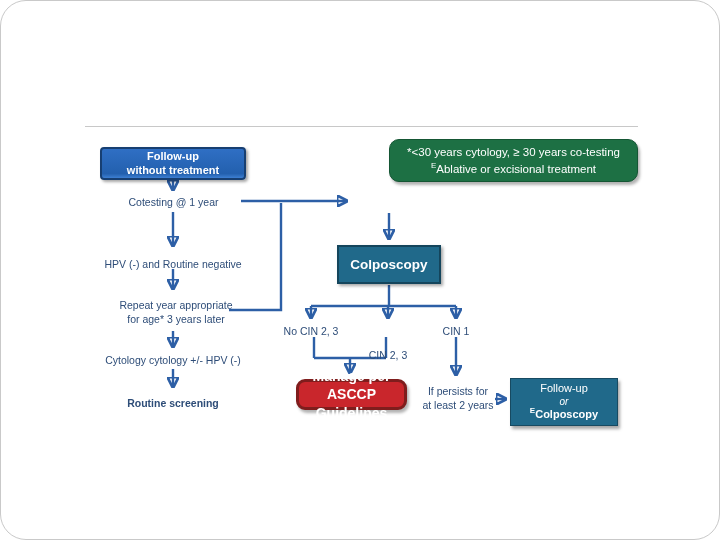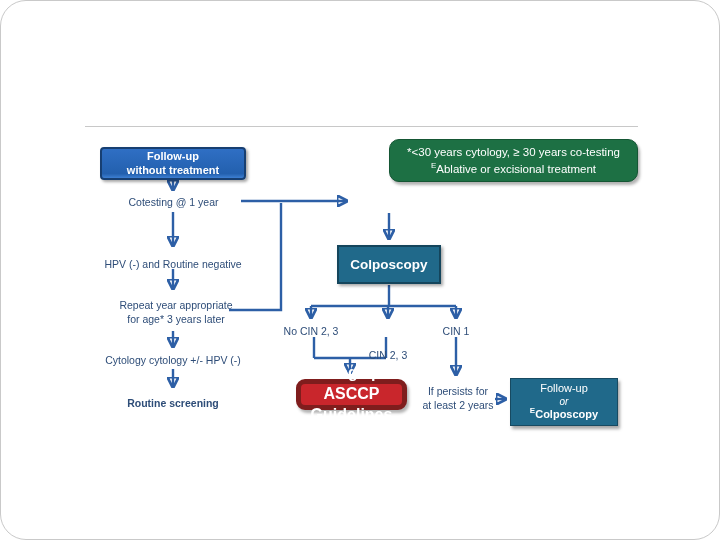--- a/index.html
+++ b/index.html
@@ -63,24 +63,24 @@
   .box-colposcopy {
     left: 336px; top: 244px; width: 104px; height: 39px;
     background: var(--teal-box, #20698a);
     border: 2px solid #14455c;
     box-shadow: 2px 2px 3px rgba(0,0,0,0.35);
     font-size: 13.5px; font-weight: 600;
   }
   .box-manage {
     left: 295px; top: 378px; width: 111px; height: 31px;
     background: var(--red-box, #c9262c);
-    border: 5px solid #7f1d1d;
+    border: 3px solid #7f1d1d;
     border-radius: 9px;
     box-shadow: 2px 3px 3px rgba(0,0,0,0.3);
-    font-size: 16px; font-weight: bold; line-height: 1.3;
+    font-size: 14px; font-weight: bold; line-height: 1.3;
   }
   .box-treatment {
     left: 509px; top: 377px; width: 108px; height: 48px;
     background: var(--teal-box, #20698a);
     border: 1px solid #174a61;
     box-shadow: 2px 3px 3px rgba(0,0,0,0.35);
     font-size: 11px; line-height: 1.25;
   }
   .box-treatment .or { font-style: italic; font-size: 10px; }
   .box-treatment .bold { font-weight: bold; }

